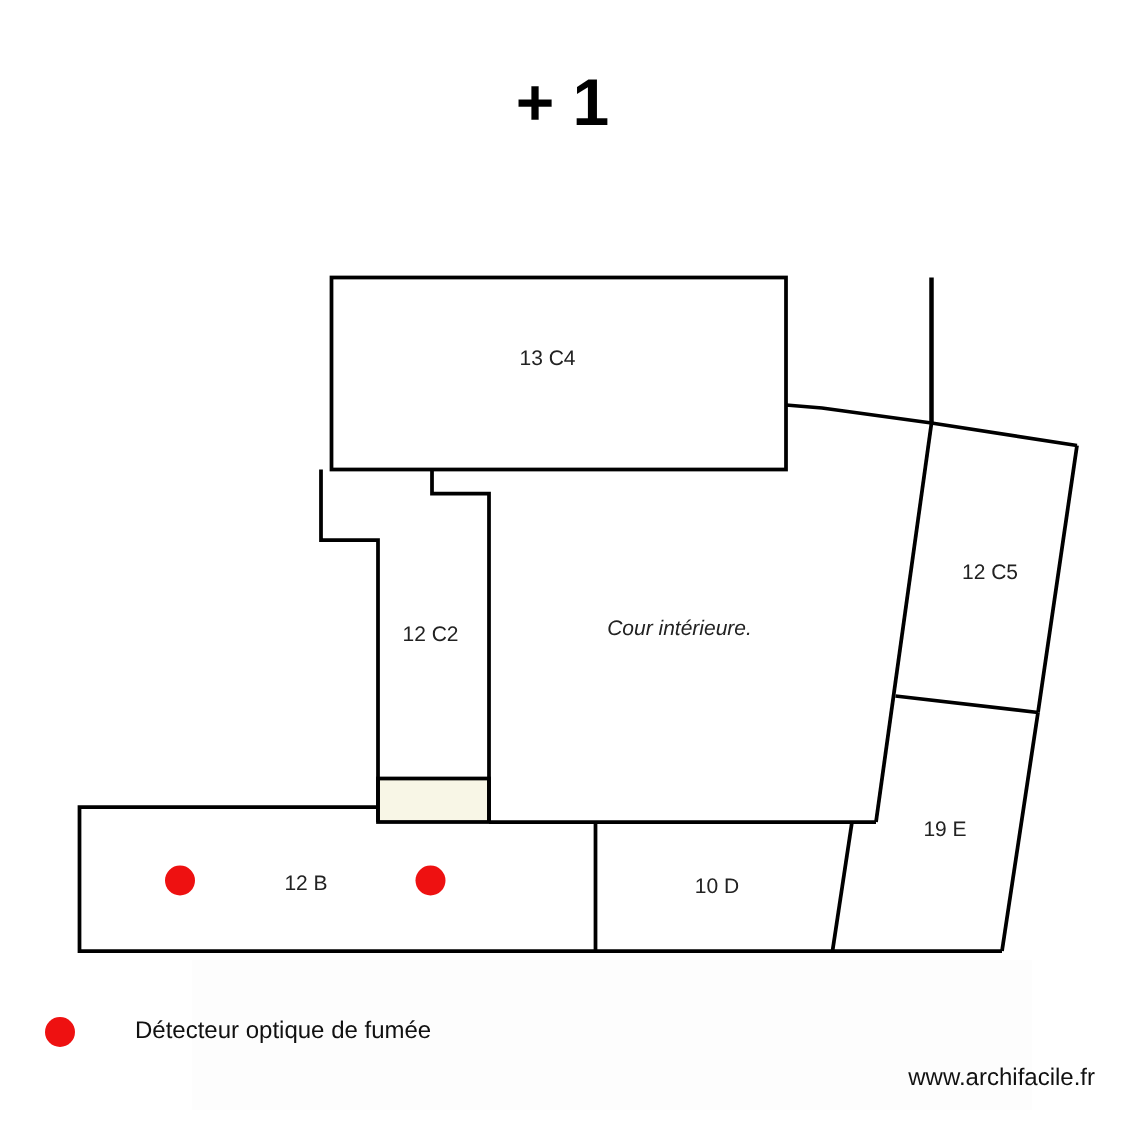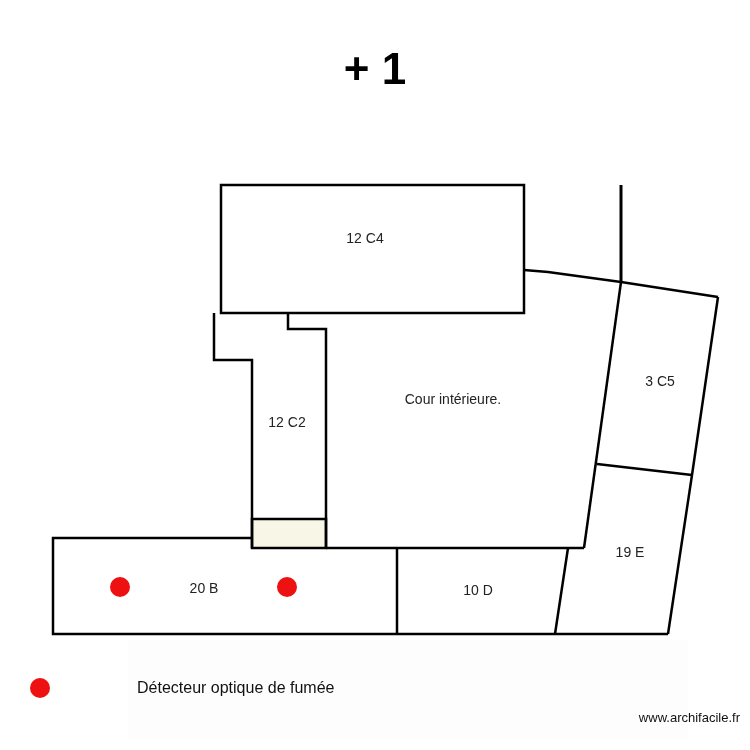--- a/index.html
+++ b/index.html
@@ -30,35 +30,35 @@
       position: absolute;
       font-size: 14px;
       color: #222;
       white-space: nowrap;
       transform: translate(-50%, -50%);
       font-family: "Liberation Sans", sans-serif;
     }
     .legend {
       position: absolute;
       left: 30px; top: 678px;
-      display: flex; align-items: center; gap: 47px;
+      display: flex; align-items: center;
     }
     .legend .dot {
       width: 20px; height: 20px; border-radius: 50%;
       background: #ee1111;
     }
     .legend .legend-label {
       margin-left: 40px;
       font-size: 16px; color: #111;
       font-family: "Liberation Sans", sans-serif;
     }
     .watermark {
       position: absolute;
-      right: 10px; top: 710px;
-      font-size: 13px; color: #111;
+      right: 20px; top: 710px;
+      font-size: 16px; color: #111;
       font-family: "Liberation Sans", sans-serif;
     }
     .detector {
       position: absolute;
       width: 20px; height: 20px;
       border-radius: 50%;
       background: #ee1111;
       transform: translate(-50%, -50%);
     }
   </style>
@@ -92,26 +92,26 @@
 
     <polyline points="692,475 668,634" fill="none" stroke="#000" stroke-width="2.5"></polyline>
 
     <line x1="568" y1="548" x2="555" y2="634" stroke="#000" stroke-width="2.5"></line>
 
     <polyline points="252,538 53,538 53,634 668,634" fill="none" stroke="#000" stroke-width="2.5"></polyline>
 
     <line x1="397" y1="548" x2="397" y2="634" stroke="#000" stroke-width="2.5"></line>
   </svg>
 
-  <div class="room-label" style="left:365px; top:238px;">12 C4</div>
+  <div class="room-label" style="left:365px; top:238px;">13 C4</div>
   <div class="room-label" style="left:287px; top:411px;margin-top:11px;">12 C2</div>
-  <div class="room-label" style="left:453px; top:399px;">Cour intérieure.</div>
-  <div class="room-label" style="left:660px; top:381px;">3 C5</div>
+  <div class="room-label" style="left:453px; top:418px;font-style:italic;">Cour intérieure.</div>
+  <div class="room-label" style="left:660px; top:381px;">12 C5</div>
   <div class="room-label" style="left:630px; top:552px;">19 E</div>
-  <div class="room-label" style="left:204px; top:588px;">20 B</div>
+  <div class="room-label" style="left:204px; top:588px;">12 B</div>
   <div class="room-label" style="left:478px; top:590px;">10 D</div>
 
   <div class="detector" style="left:120px; top:587px;"></div>
   <div class="detector" style="left:287px; top:587px;"></div>
 
   <div class="legend">
     <div class="dot"></div>
     <span class="legend-label">Détecteur optique de fumée</span>
   </div>
 

